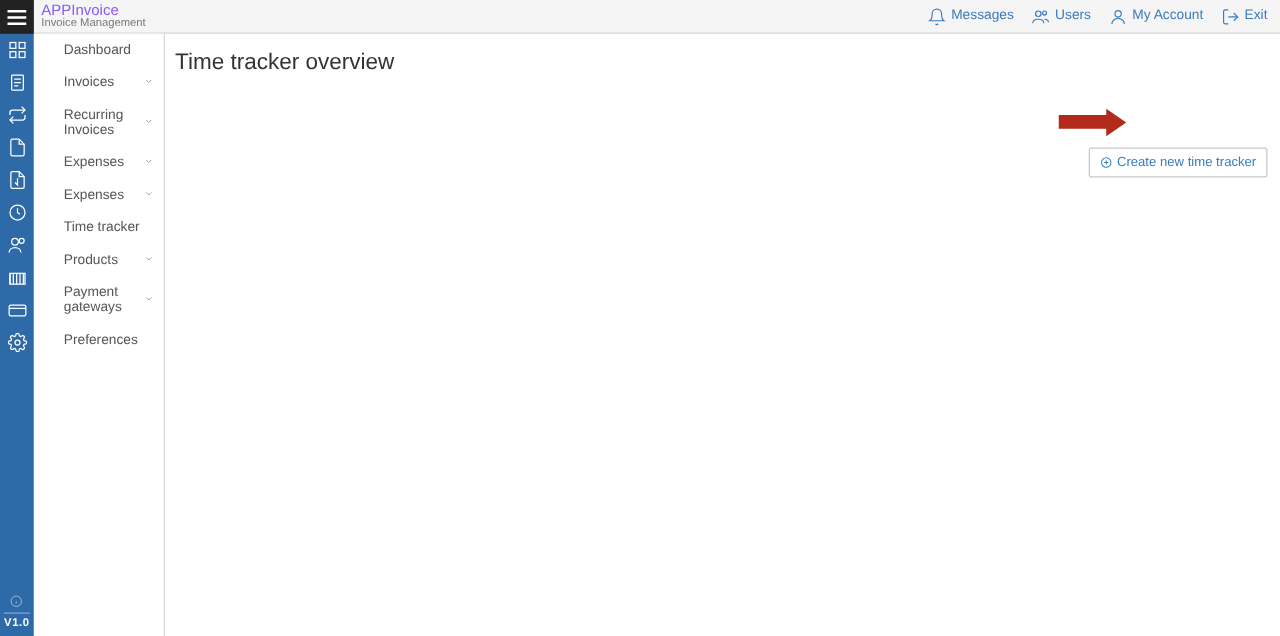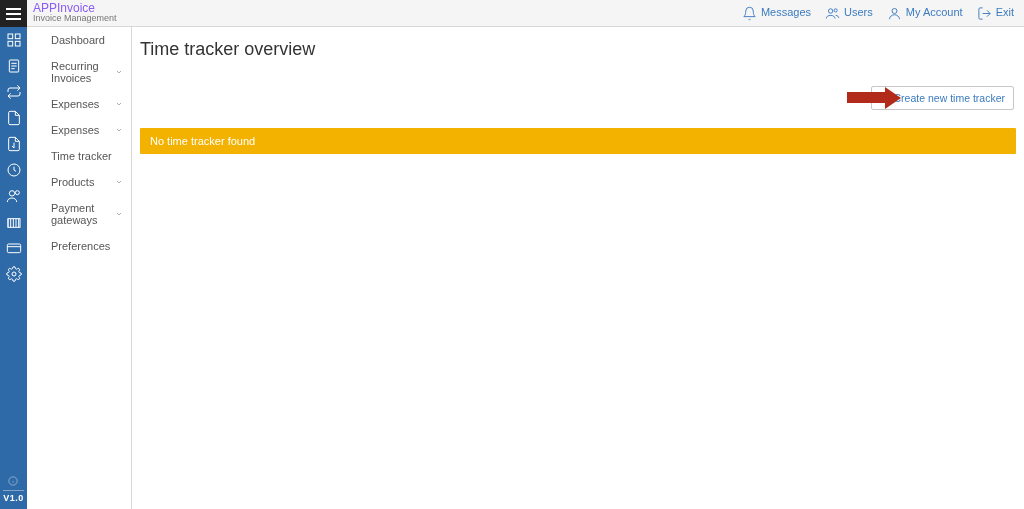--- a/index.html
+++ b/index.html
@@ -112,20 +112,21 @@
     }
     .create-btn {
       border: 1px solid #c7c7c7;
       background: #fff;
       color: #3b7bbf;
       font-size: 10.5px;
       padding: 5px 8px;
       border-radius: 2px;
       display: inline-flex; align-items: center; gap: 4px;
       cursor: pointer;
+      margin-top: 32px;
     }
     .create-btn svg { width:10px;height:10px; stroke:#3b7bbf; fill:none; stroke-width:2;}
     .arrow-annotation{
       position: absolute;
       right: 122px; top: 60px;
       width: 55px; height: 20px;
       pointer-events: none;
     }
     .arrow-annotation .shaft{
       position:absolute; left:0; top:5px; width:40px; height:11px; background:#b22a1a;
@@ -234,20 +235,26 @@
           <line x1="12" y1="16" x2="12" y2="12"></line>
           <line x1="12" y1="8" x2="12" y2="8"></line>
         </svg></span>
     <span class="rail-version">V1.0</span>
   </div>
 </div>
 
 <nav class="sidebar">
   <div class="side-item">
       <span>Dashboard</span>
+    </div>
+  <div class="side-item">
+      <span>Invoices</span>
+      <span class="chev"><svg viewBox="0 0 24 24">
+          <polyline points="6 9 12 15 18 9"></polyline>
+        </svg></span>
     </div>
   <div class="side-item">
       <span>Recurring Invoices</span>
       <span class="chev"><svg viewBox="0 0 24 24">
           <polyline points="6 9 12 15 18 9"></polyline>
         </svg></span>
     </div>
   <div class="side-item">
       <span>Expenses</span>
       <span class="chev"><svg viewBox="0 0 24 24">
@@ -326,20 +333,17 @@
   <div class="toolbar">
     <button class="create-btn">
       <svg viewBox="0 0 24 24">
           <circle cx="12" cy="12" r="9"></circle>
           <line x1="12" y1="8" x2="12" y2="16"></line>
           <line x1="8" y1="12" x2="16" y2="12"></line>
         </svg>
       <span>Create new time tracker</span>
     </button>
   </div>
-  <div class="alert">
-    <span>No time tracker found</span>
-  </div>
   <div class="arrow-annotation">
     <div class="shaft"></div>
       <div class="head"></div>
   </div>
 </main>
 
 </body></html>

